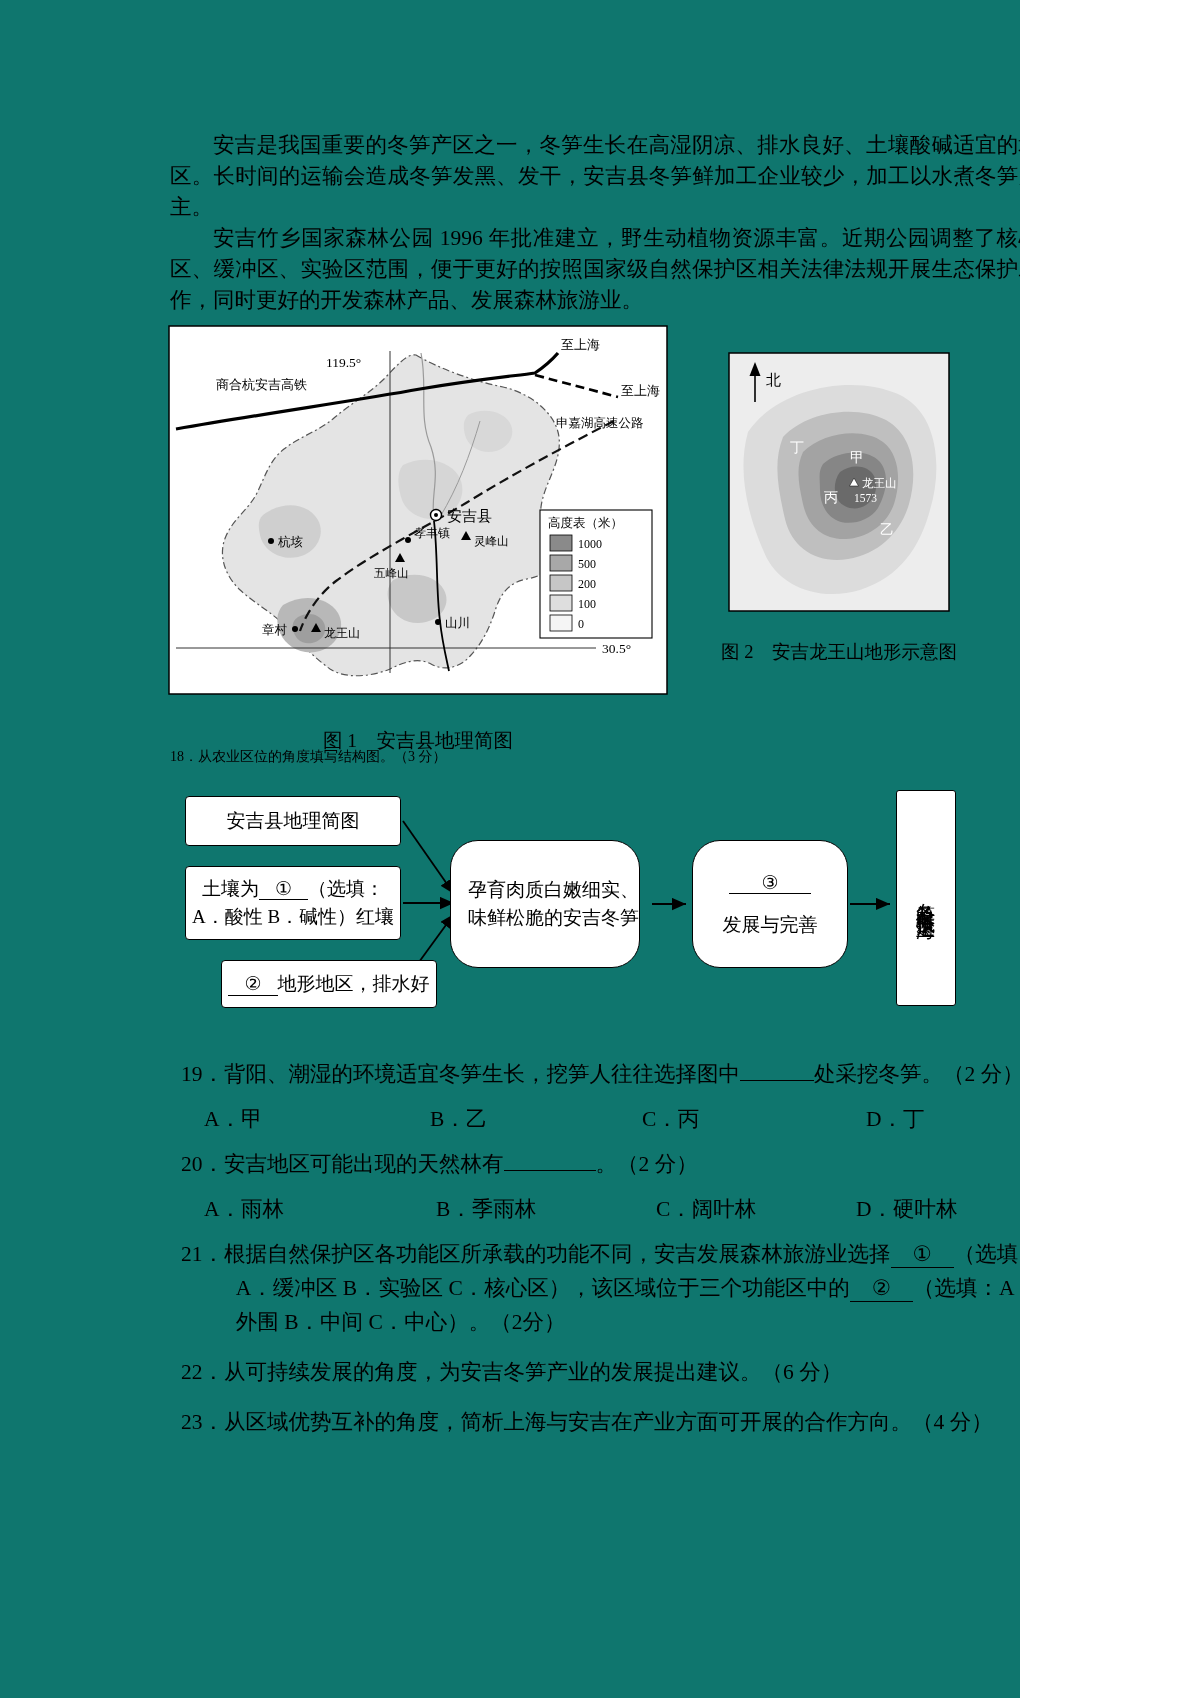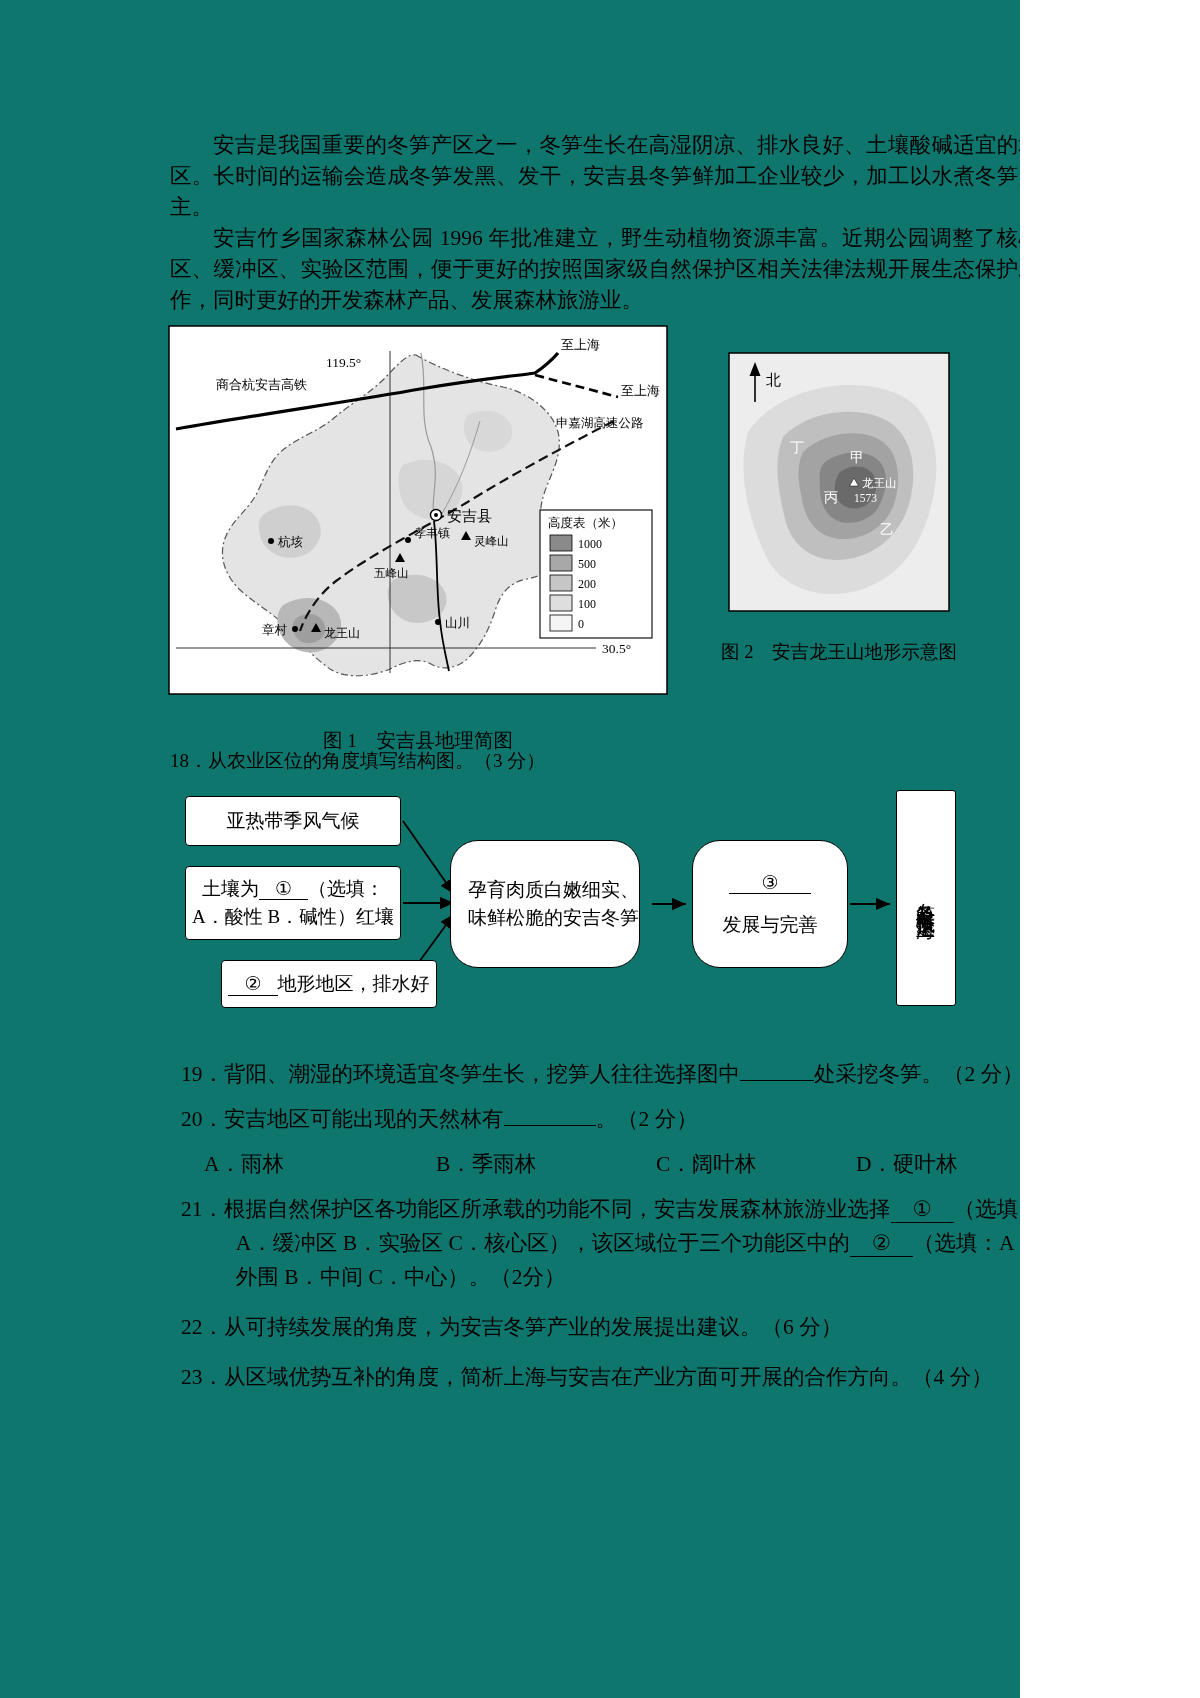--- a/index.html
+++ b/index.html
@@ -9,21 +9,21 @@
 
   .intro { position:absolute; left:170px; top:130px; width:870px; font-size:21.5px; line-height:31px; text-align:justify; }
   .intro p { margin:0; text-indent:2em; }
 
   .fig1 { position:absolute; left:168px; top:325px; }
   .fig2 { position:absolute; left:728px; top:352px; }
   .caption { position:absolute; text-align:center;margin-top:11px; }
   .cap1 { left:168px; top:716px; width:500px; font-size:19.5px; }
   .cap2 { left:700px; top:628px; width:278px; font-size:18.5px; }
 
-  .q18stem { position:absolute; left:170px; top:748px; font-size:19px;text-align:right; }
+  .q18stem { position:absolute; left:170px; top:748px; font-size:14px;text-align:right; }
 
   .flow { position:absolute; left:170px; top:788px; width:900px; height:252px; }
   .arrows { position:absolute; left:0; top:0; }
   .fbox { position:absolute; border:1.6px solid #000; background:#fff;
           display:flex; flex-direction:column; align-items:center; justify-content:center;
           font-size:19px; text-align:center; line-height:1.5; }
   .b-climate { left:15px; top:8px;   width:216px; height:50px;  border-radius:4px; }
   .b-soil    { left:15px; top:78px;  width:216px; height:74px;  border-radius:4px; }
   .b-terrain { left:15px; top:172px; width:216px; height:48px;  border-radius:4px;margin-left:36px; }
   .b-center  { left:280px; top:52px; width:190px; height:128px; border-radius:28px;align-items:flex-end; }
@@ -157,21 +157,21 @@
           <path d="M0,0 L8,3.5 L0,7 z" fill="#000"></path>
         </marker>
       </defs>
       <line x1="233" y1="33" x2="284" y2="106" stroke="#000" stroke-width="1.8" marker-end="url(#ah)"></line>
       <line x1="233" y1="115" x2="284" y2="115" stroke="#000" stroke-width="1.8" marker-end="url(#ah)"></line>
       <line x1="233" y1="196" x2="284" y2="126" stroke="#000" stroke-width="1.8" marker-end="url(#ah)"></line>
       <line x1="482" y1="116" x2="516" y2="116" stroke="#000" stroke-width="1.8" marker-end="url(#ah)"></line>
       <line x1="680" y1="116" x2="720" y2="116" stroke="#000" stroke-width="1.8" marker-end="url(#ah)"></line>
     </svg>
     <div class="fbox b-climate">
-      <div>亚热带季风气候</div>
+      <div>安吉县地理简图</div>
     </div>
     <div class="fbox b-soil">
       <div><span>土壤为</span><span class="ublank">①</span><span>（选填：</span></div>
       <div>A．酸性 B．碱性）红壤</div>
     </div>
     <div class="fbox b-terrain">
       <div><span class="ublank">②</span><span>地形地区，排水好</span></div>
     </div>
     <div class="fbox b-center">
       <div>孕育肉质白嫩细实、</div>
@@ -181,20 +181,26 @@
       <div><span class="ublank wide">③</span></div>
       <div class="devgap">发展与完善</div>
     </div>
     <div class="fbox b-result">
       <div class="vtext">冬笋及时保质抵达上海</div>
     </div>
   </div>
 
   <div class="questions">
     <div class="q hang"><span>19．背阳、潮湿的环境适宜冬笋生长，挖笋人往往选择图中</span><span class="blankline"></span><span>处采挖冬笋。（2 分）</span></div>
+    <div class="opts q19o">
+      <span>A．甲</span>
+      <span>B．乙</span>
+      <span>C．丙</span>
+      <span>D．丁</span>
+    </div>
 
     <div class="q hang"><span>20．安吉地区可能出现的天然林有</span><span class="blankline w90"></span><span>。（2 分）</span></div>
     <div class="opts q20o">
       <span>A．雨林</span>
       <span>B．季雨林</span>
       <span>C．阔叶林</span>
       <span>D．硬叶林</span>
     </div>
 
     <div class="q hang"><span>21．根据自然保护区各功能区所承载的功能不同，安吉发展森林旅游业选择</span><span class="iblank">①</span><span>（选填：A．缓冲区 B．实验区 C．核心区），该区域位于三个功能区中的</span><span class="iblank">②</span><span>（选填：A．外围 B．中间 C．中心）。（2分）</span></div>

